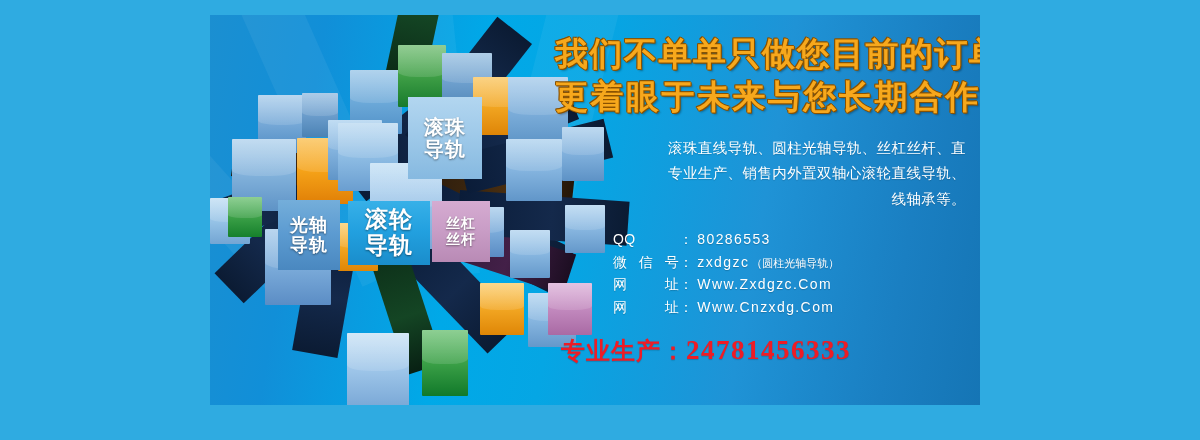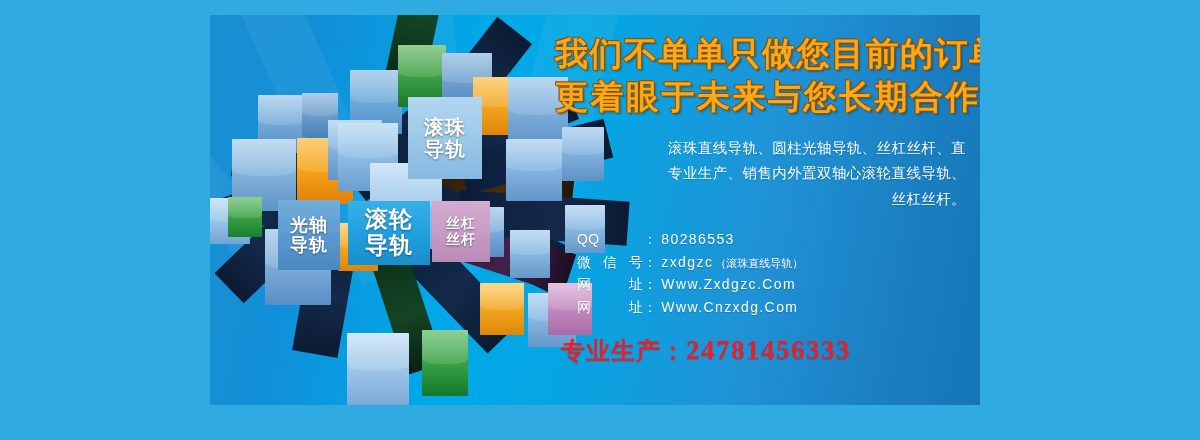--- a/index.html
+++ b/index.html
@@ -151,20 +151,21 @@
     color: #ffffff;
     font-size: 14px;
     line-height: 1.62;
     letter-spacing: 0.3px;
     text-shadow: 0 1px 1px rgba(0,0,0,0.2);
   }
   .contact .row {
     display: flex;
     align-items: baseline;
     white-space: nowrap;
+    margin-left: 36px;
   }
   .contact .key {
     display: inline-block;
     width: 66px;
     text-align: justify;
     text-align-last: justify;
   }
   .contact .colon { margin-right: 4px; }
   .contact .val {
     letter-spacing: 1.4px;
@@ -382,36 +383,36 @@
     <div class="text-col">
 
       <div class="headline">
         <div class="ln1">我们不单单只做您目前的订单</div>
         <div class="ln2">更着眼于未来与您长期合作</div>
       </div>
 
       <div class="desc">
         <div>滚珠直线导轨、圆柱光轴导轨、丝杠丝杆、直</div>
         <div>专业生产、销售内外置双轴心滚轮直线导轨、</div>
-        <div>丝杠丝杆。</div>
+        <div>线轴承等。</div>
       </div>
 
       <div class="contact">
 
         <div class="row">
           <span class="key">QQ</span>
           <span class="colon">：</span>
           <span class="val">80286553</span>
         </div>
 
         <div class="row">
           <span class="key">微信号</span>
           <span class="colon">：</span>
           <span class="val">zxdgzc</span>
-          <span class="note">（滚珠直线导轨）</span>
+          <span class="note">（圆柱光轴导轨）</span>
         </div>
 
         <div class="row">
           <span class="key">网址</span>
           <span class="colon">：</span>
           <span class="val">Www.Zxdgzc.Com</span>
         </div>
 
         <div class="row">
           <span class="key">网址</span>

